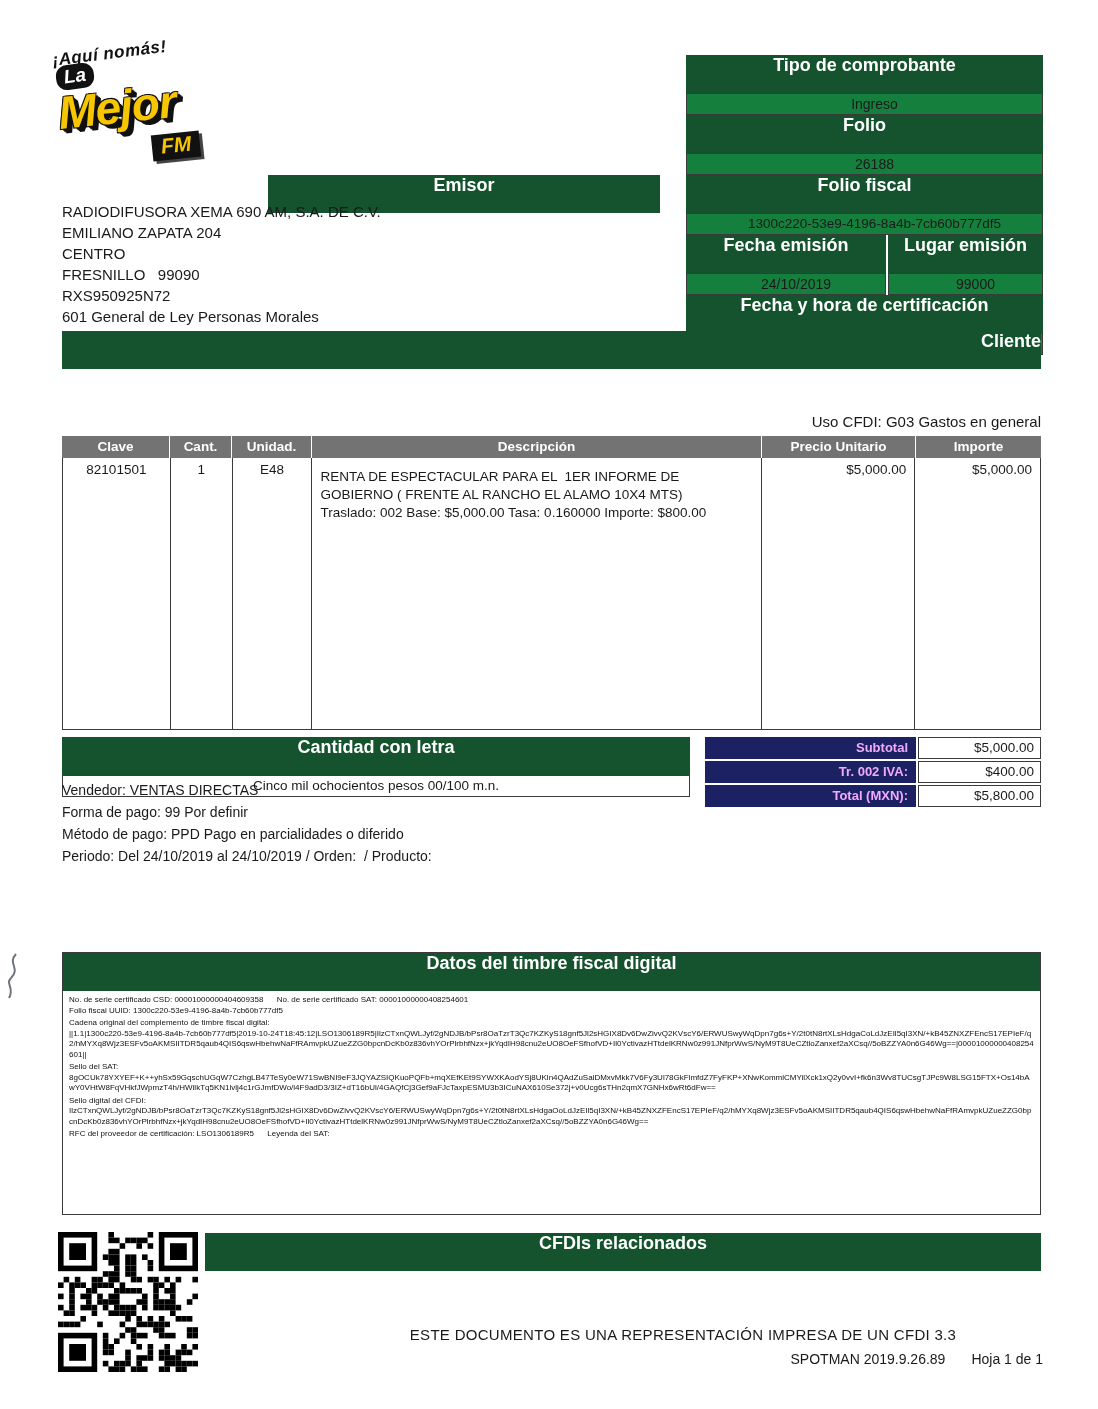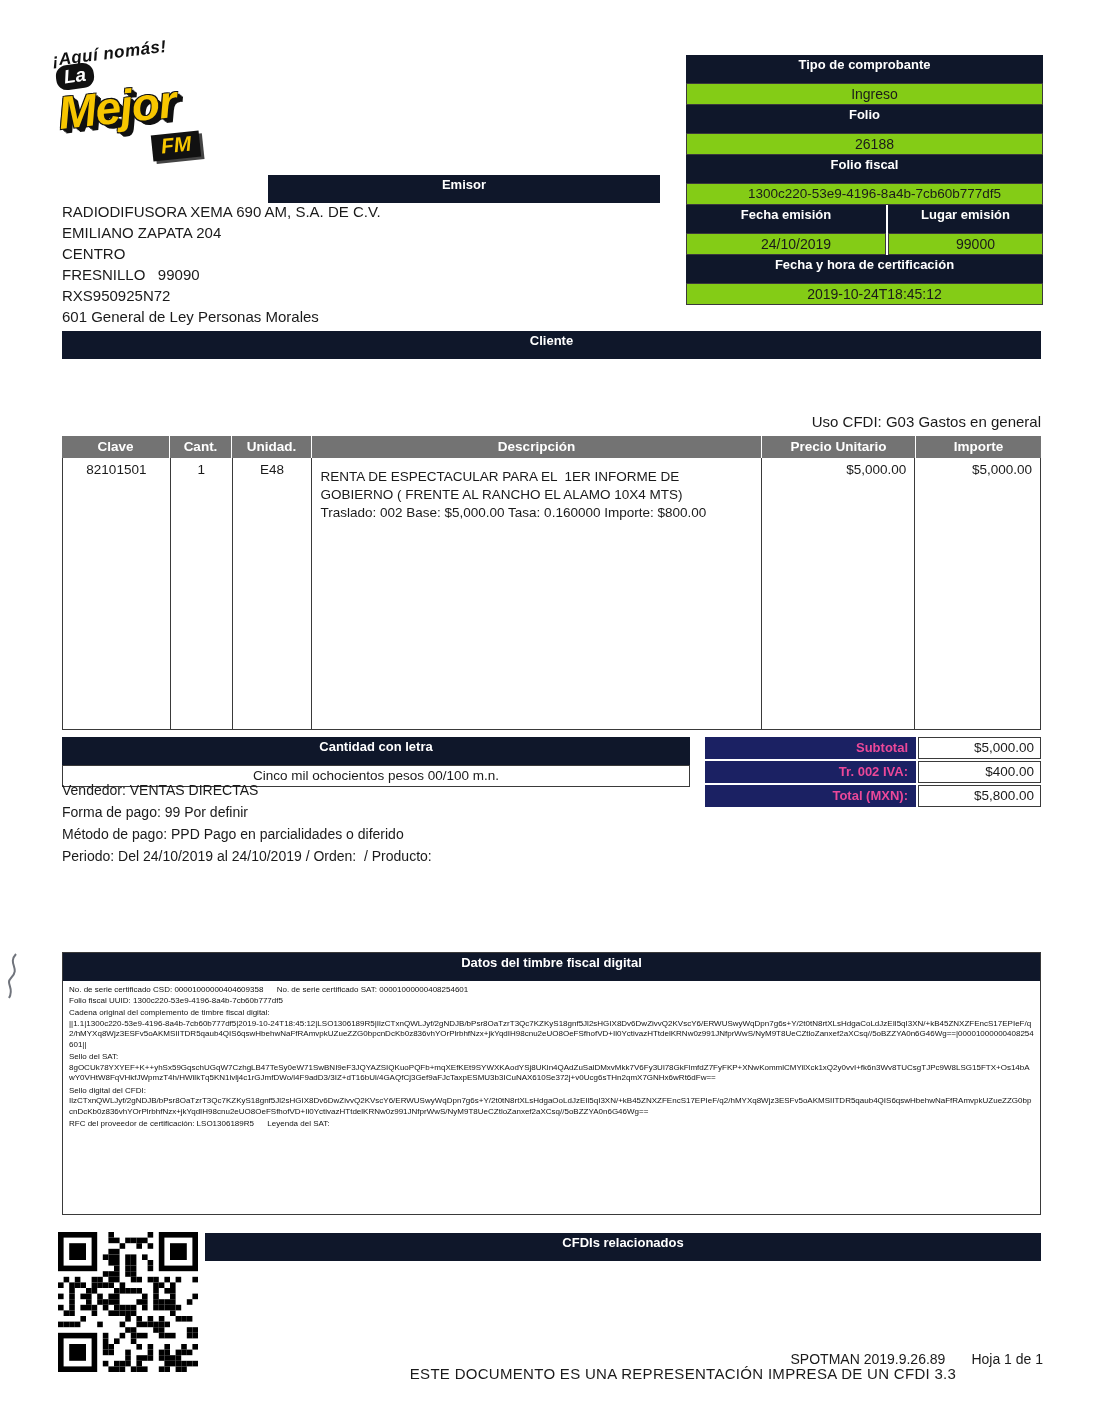--- a/index.html
+++ b/index.html
@@ -1,43 +1,43 @@
 <!DOCTYPE html>
 <html><head>
 <meta charset="utf-8">
 <style>
   * { box-sizing: border-box; margin: 0; padding: 0; }
   body { background: #ffffff; font-family: "Liberation Sans", "DejaVu Sans", sans-serif; }
   .page { position: relative; width: 1098px; height: 1409px; background: #fff; margin: 0 auto; overflow: hidden; color: #1a1a1a; }
 
-  .bar { background: #0f172a; color: #fff; font-weight: bold; font-size: 13px; text-align: center; height: 28px; line-height: 20px; }
+  .bar { background: #14532d; color: #fff; font-weight: bold; font-size: 18px; text-align: center; height: 38px; line-height: 20px; }
   .prewrap { white-space: pre-wrap; }
 
   
   .logo { position: absolute; left: 52px; top: 40px; width: 175px; height: 130px; }
   .logo-tagline { font-style: italic; font-weight: bold; font-size: 17px; color: #111; transform: rotate(-7deg); letter-spacing: .5px; }
   .logo-la { position: absolute; left: 4px; top: 24px; background: #111; color: #fff; font-style: italic; font-weight: bold; font-size: 19px; padding: 1px 8px 2px; border-radius: 11px; transform: rotate(-8deg); }
   .logo-mejor { position: absolute; left: 6px; top: 40px; font-weight: bold; font-style: italic; font-size: 46px; color: #f7c600; letter-spacing: -1px; transform: rotate(-6deg);
     text-shadow: -1px -1px 0 #111, 1px -1px 0 #111, -1px 1px 0 #111, 2px 2px 0 #111, 3px 3px 0 #111, 4px 4px 0 #111, 5px 5px 0 #111; }
   .logo-fm { position: absolute; left: 100px; top: 93px; background: #111; color: #f7c600; font-weight: bold; font-style: italic; font-size: 21px; padding: 0 9px 2px; transform: rotate(-6deg); box-shadow: 3px 3px 0 #444; }
 
   
   .top-info { position: absolute; left: 686px; top: 55px; width: 357px; }
-  .top-info .cell { border: 1px solid #3a3a3a; height: 22px; line-height: 20px; text-align: center; font-size: 14px; background: #84cc16; padding-left: 20px; }
+  .top-info .cell { border: 1px solid #3a3a3a; height: 22px; line-height: 20px; text-align: center; font-size: 14px; background: #15803d; padding-left: 20px; }
   .top-info .cell.small { font-size: 13.5px; }
   .row2 { display: flex; gap: 2px; }
   .row2 .w1 { width: 200px; }
   .row2 .w2 { flex: 1; }
 
   
   .emisor-bar { position: absolute; left: 268px; top: 175px; width: 392px; }
   .emisor-lines { position: absolute; left: 62px; top: 201px; width: 610px; font-size: 15px; line-height: 21px; }
 
   
-  .cliente-bar { position: absolute; left: 62px; top: 331px; width: 979px; }
+  .cliente-bar { position: absolute; left: 62px; top: 331px; width: 979px; text-align: right; }
   .cliente-lines { position: absolute; left: 66px; top: 353px; width: 760px; font-size: 15px; line-height: 20px; }
   .uso-cfdi { position: absolute; left: 700px; top: 413px; width: 341px; text-align: right; font-size: 15px; }
 
   
   .items { position: absolute; left: 62px; top: 436px; width: 979px; }
   .items-head { display: flex; }
   .items-head > div { background: #737373; color: #fff; font-weight: bold; font-size: 13.5px; text-align: center; height: 22px; line-height: 22px; border-right: 1px solid #fff; }
   .items-head > div:last-child { border-right: none; }
   .items-body { display: flex; height: 272px; border: 1px solid #3a3a3a; border-top: none; }
   .items-body > div { border-right: 1px solid #3a3a3a; padding-top: 4px; font-size: 13.5px; }
@@ -48,40 +48,40 @@
   .center { text-align: center; }
   .rightpad { text-align: right; padding-right: 8px; }
 
   
   .cantidad { position: absolute; left: 62px; top: 737px; width: 628px; }
   .cantidad .value { border: 1px solid #3a3a3a; height: 22px; line-height: 20px; text-align: center; font-size: 13.5px; }
 
   
   .totals { position: absolute; left: 705px; top: 737px; width: 336px; }
   .trow { display: flex; margin-bottom: 2px; }
-  .tlabel { width: 211px; background: #1b2163; color: #ec4899; font-weight: bold; font-size: 13px; text-align: right; padding-right: 8px; height: 22px; line-height: 22px; }
+  .tlabel { width: 211px; background: #1b2163; color: #f0abfc; font-weight: bold; font-size: 13px; text-align: right; padding-right: 8px; height: 22px; line-height: 22px; }
   .tvalue { flex: 1; border: 1px solid #3a3a3a; text-align: right; padding-right: 6px; font-size: 13.5px; height: 22px; line-height: 20px; margin-left: 2px; }
 
   
   .pago { position: absolute; left: 62px; top: 779px; width: 640px; font-size: 14px; line-height: 22px; }
 
   
   .timbre { position: absolute; left: 62px; top: 952px; width: 979px; height: 263px; border: 1px solid #3a3a3a; }
   .timbre-content { padding: 4px 6px; font-size: 8px; line-height: 10.5px; color: #111; }
   .timbre-content .lbl { margin-top: 2px; }
   .break { word-break: break-all; }
 
   
   .cfdis-bar { position: absolute; left: 205px; top: 1233px; width: 836px; }
 
   
   .qr { position: absolute; left: 58px; top: 1232px; width: 140px; height: 140px; }
 
   
-  .legend { position: absolute; left: 355px; top: 1326px; width: 656px; text-align: center; font-size: 15px; letter-spacing: .3px; margin-top: 39px; }
+  .legend { position: absolute; left: 355px; top: 1326px; width: 656px; text-align: center; font-size: 15px; letter-spacing: .3px; }
   .footer-right { position: absolute; left: 700px; top: 1351px; width: 343px; display: flex; justify-content: flex-end; gap: 26px; font-size: 14px; }
 
   .scan-mark { position: absolute; left: 2px; top: 952px; }
 </style>
 </head>
 <body>
 
 <div class="page">
 
   <div class="logo">

